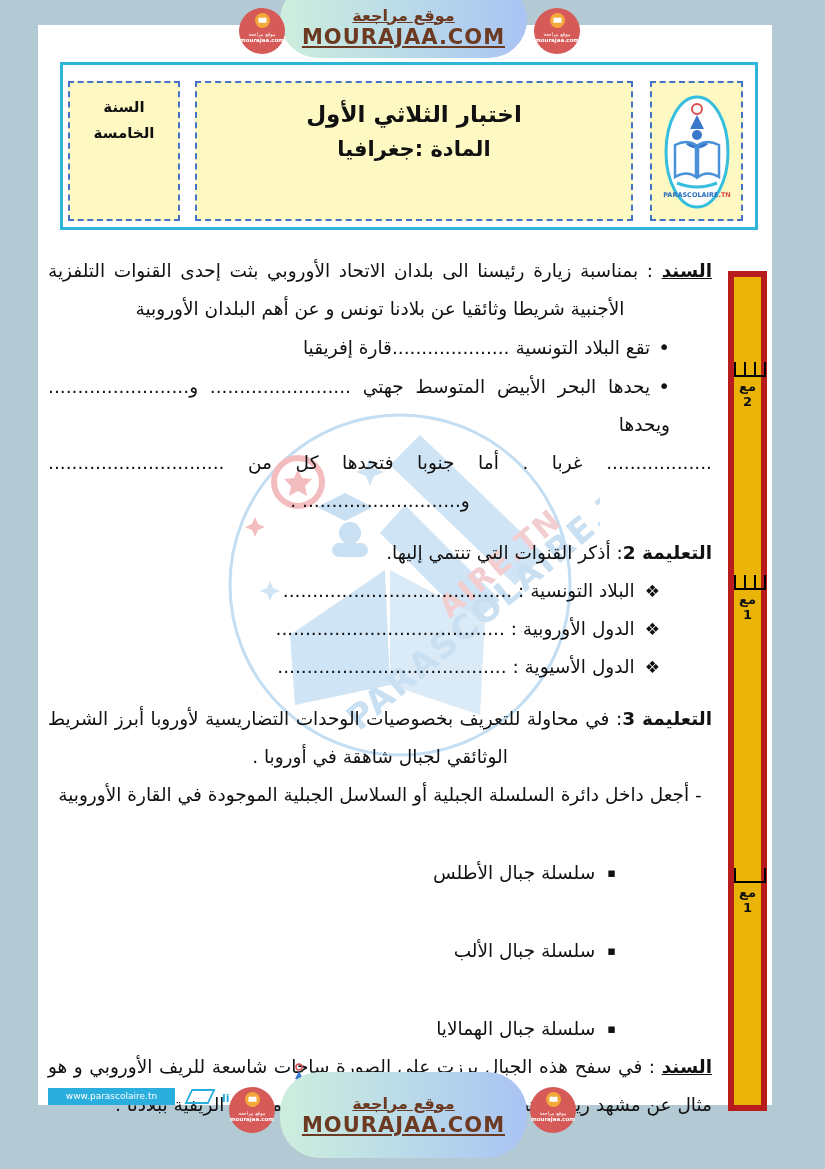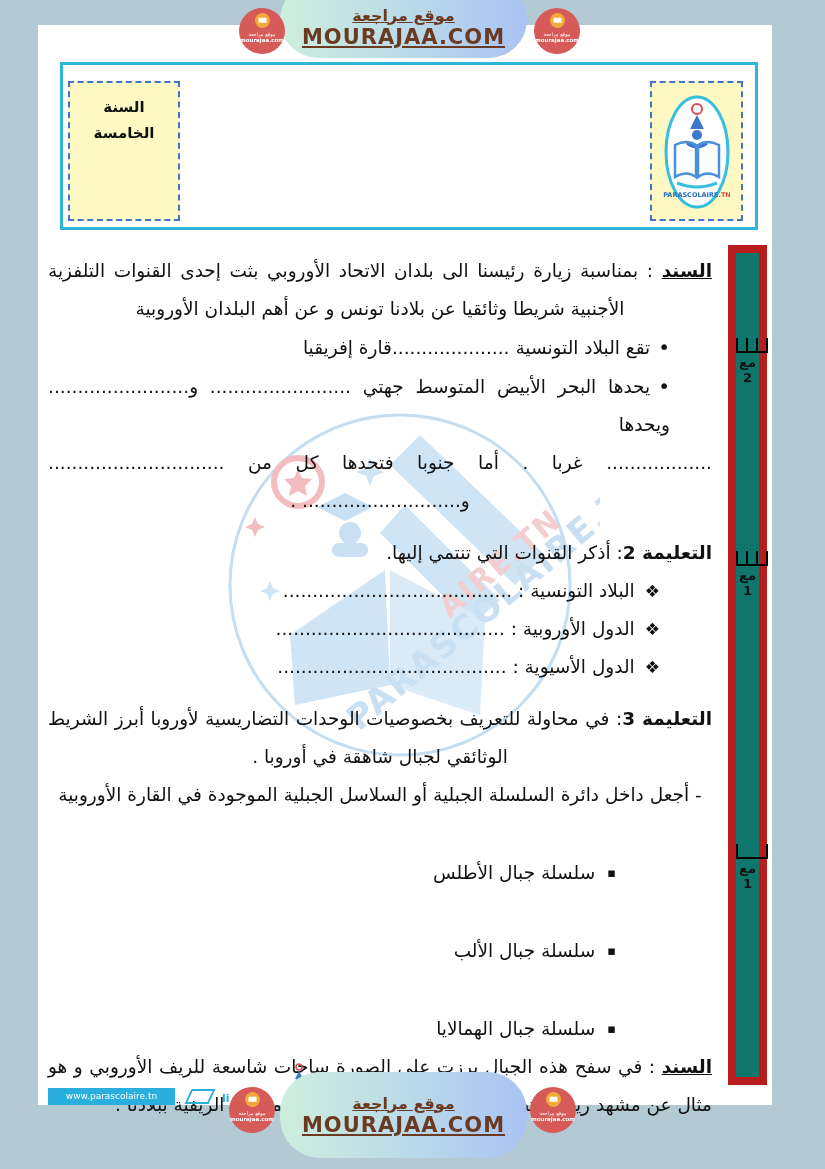--- a/index.html
+++ b/index.html
@@ -19,21 +19,21 @@
   .header-box{position:absolute; left:22px; top:37px; width:698px; height:168px; border:3px solid var(--cyan); background:#fff;}
   .dash-box{position:absolute; border:2px dashed var(--dash-blue); background:#fef9c3;}
   .year-box{left:5px; top:16px; width:112px; height:140px; text-align:center; padding-top:12px;}
   .year-box div{font-weight:bold; font-size:15px; line-height:1.7;}
   .title-box{left:132px; top:16px; width:438px; height:140px; text-align:center; padding-top:18px;}
   .title-main{font-weight:bold; font-size:23px;}
   .title-sub{font-weight:bold; font-size:21px; margin-top:10px;}
   .logo-box{left:587px; top:16px; width:93px; height:140px; display:flex; align-items:flex-start; justify-content:center; padding-top:10px;}
 
   
-  .score-strip{position:absolute; left:690px; top:220px; width:39px; height:840px; border:8px solid #b91c1c; background:#0f766e; z-index:3;}
+  .score-strip{position:absolute; left:690px; top:246px; width:39px; height:840px; border:6px solid #b91c1c; background:#eab308; z-index:3;}
   .mark{position:absolute; left:0; width:100%;}
   .ruler{display:flex; height:15px; width:32px; margin:0 auto; border-bottom:2px solid #000;}
   .ruler .cell{flex:1; border-left:2px solid #000;}
   .ruler .cell:last-child{border-right:2px solid #000;}
   .bracket{height:15px; width:32px; margin:0 auto; border:2px solid #000; border-top:none;}
   .mark-label{direction:rtl; text-align:center; font-weight:bold; font-size:13px; margin-top:2px;}
 
   
   .content{position:absolute; left:10px; top:227px; width:664px; direction:rtl; font-size:18.5px; line-height:38px; z-index:2;}
   .jl{text-align:justify; text-align-last:justify;}
@@ -96,20 +96,24 @@
     <path d="M190 185 L285 235 L280 330 L190 300 Z" fill="#dbeaf7"></path>
     <text x="230" y="190" transform="rotate(-40 300 185)" font-size="30" font-weight="bold" fill="#f3ced1" letter-spacing="2">AIRE.TN</text>
     <text x="120" y="270" transform="rotate(-40 245 255)" font-size="34" font-weight="bold" fill="#c9dff2" letter-spacing="2">PARASCOLAIRE.TN</text>
   </svg>
 
   <div class="header-box">
     <div class="dash-box year-box">
       <div>السنة</div>
       <div>الخامسة</div>
     </div>
+    <div class="dash-box title-box">
+      <div class="title-main">اختبار الثلاثي الأول</div>
+      <div class="title-sub">المادة :جغرافيا</div>
+    </div>
     <div class="dash-box logo-box">
       <svg width="68" height="118" viewBox="0 0 68 118">
         <ellipse cx="34" cy="59" rx="31" ry="55" fill="#fff" stroke="#35bedd" stroke-width="3"></ellipse>
         <circle cx="34" cy="16" r="5" fill="none" stroke="#d94f4f" stroke-width="2"></circle>
         <path d="M34 22 l-7 14 h14 z" fill="#3a78cc"></path>
         <circle cx="34" cy="42" r="5" fill="#3a78cc"></circle>
         <path d="M24 50 Q34 58 44 50" fill="none" stroke="#3a78cc" stroke-width="3"></path>
         <path d="M12 52 Q24 46 33 52 L33 84 Q24 77 12 84 Z" fill="none" stroke="#4a90d9" stroke-width="2.5"></path>
         <path d="M56 52 Q44 46 35 52 L35 84 Q44 77 56 84 Z" fill="none" stroke="#4a90d9" stroke-width="2.5"></path>
         <path d="M14 90 Q34 98 54 90" fill="none" stroke="#35bedd" stroke-width="3"></path>

